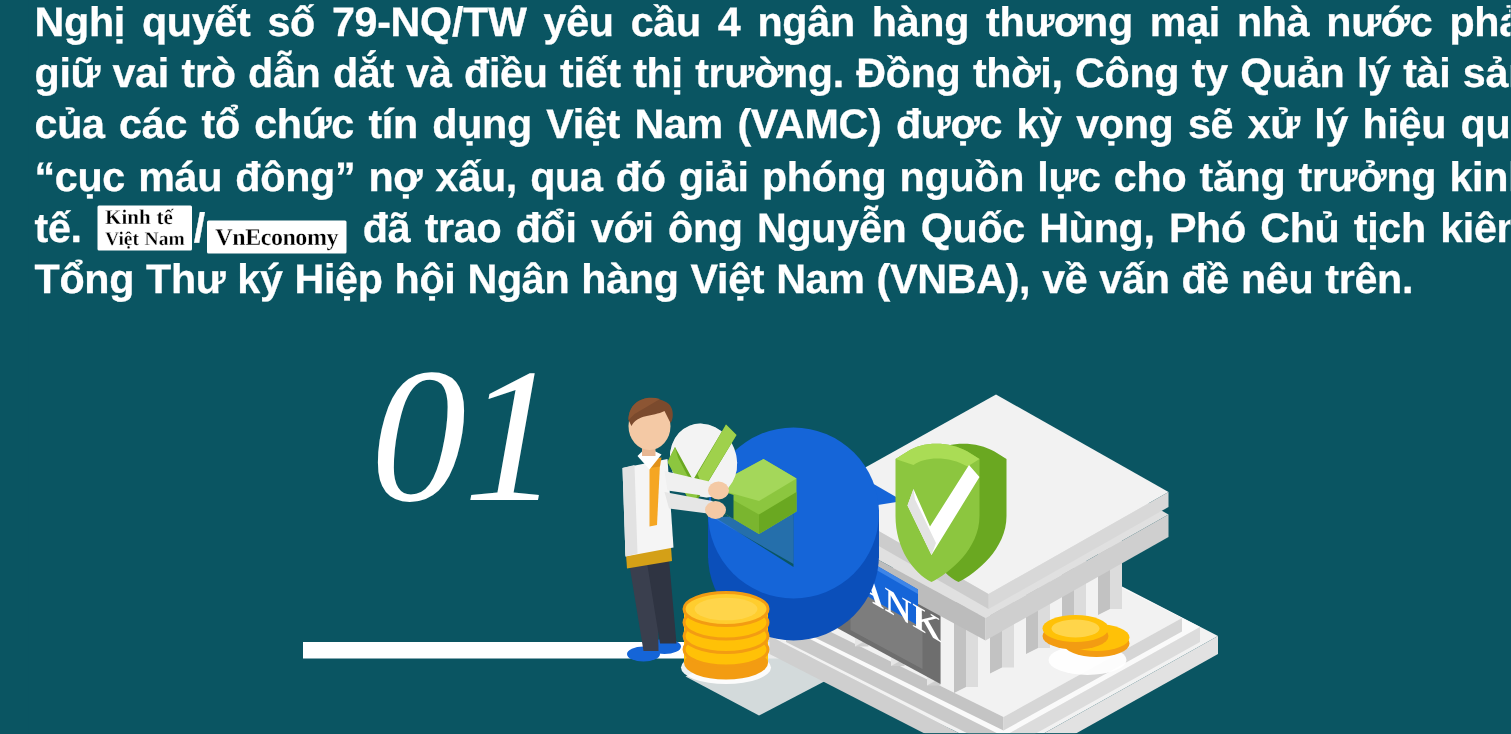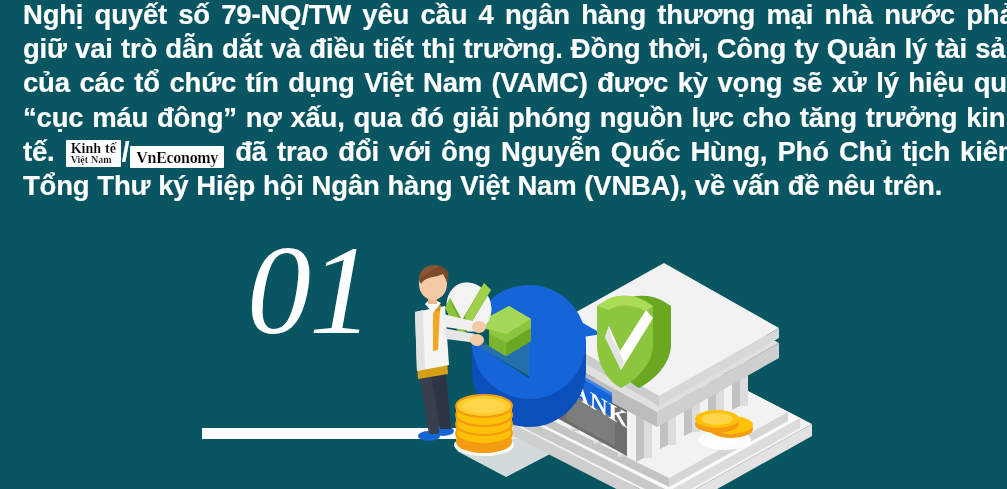--- a/index.html
+++ b/index.html
@@ -49,21 +49,21 @@
     line-height:1;
     text-align:center;
     border-radius:1px;
     margin:0 1px;
   }
   .logo-ktvn {
     padding:2px 5px 2px 5px;
     font-size:13px;
   }
   .logo-ktvn .l1 { display:block; font-size:14px; letter-spacing:0px; }
-  .logo-ktvn .l2 { display:block; font-size:10px; letter-spacing:0px; margin-top:-1px;font-family:Liberation Serif, serif;}
+  .logo-ktvn .l2 { display:block; font-size:13px; letter-spacing:0px; margin-top:-1px;font-family:Liberation Serif, serif;}
   .logo-vne {
     padding:4px 6px 2px 6px;
     font-size:16px;
     letter-spacing:-0.3px;
   }
   .slash { color:#ffffff; font-family:"Liberation Sans",sans-serif; font-weight:bold; }
 
   
   #illustration {
     position:absolute;

